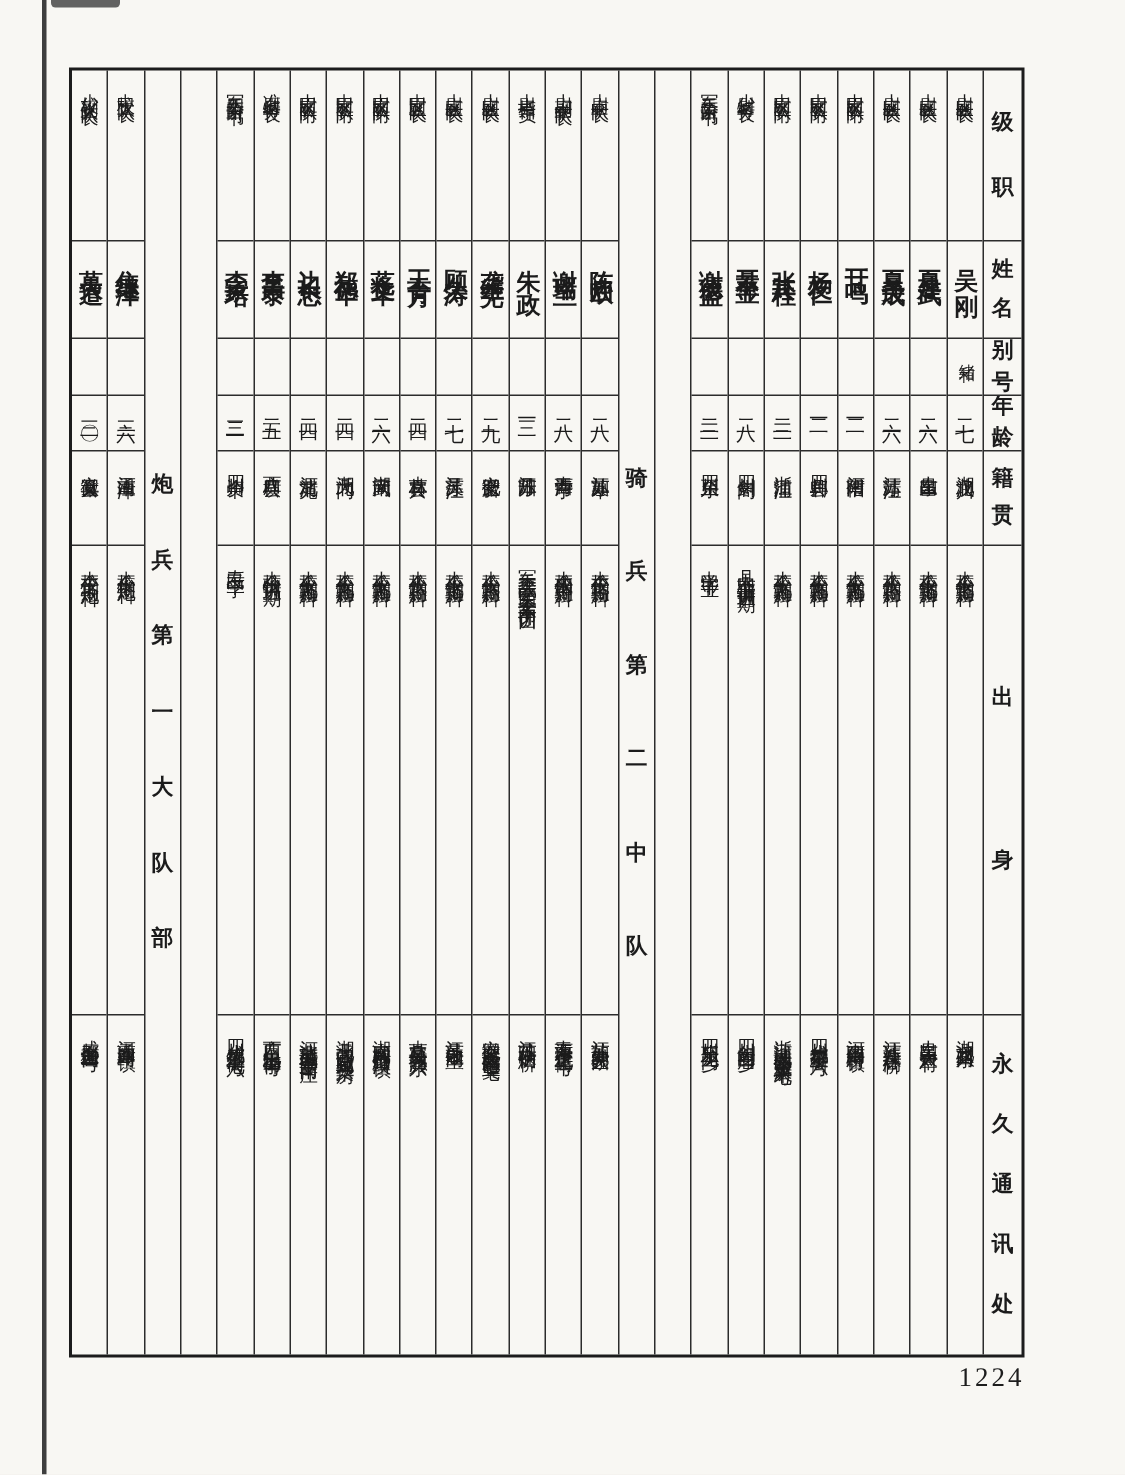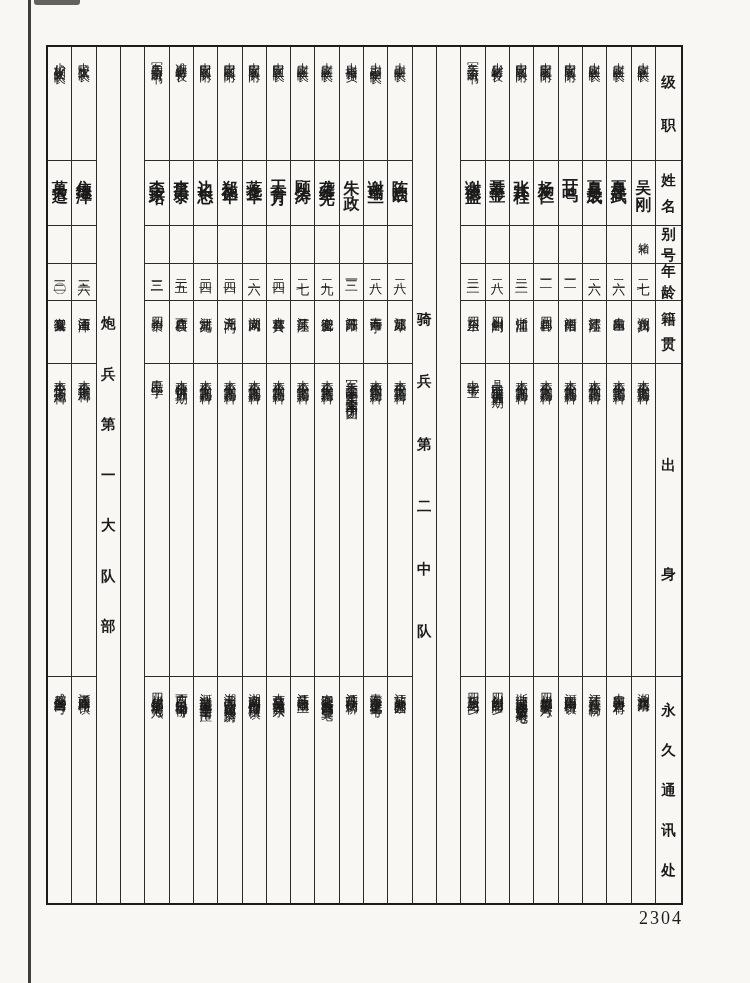--- a/index.html
+++ b/index.html
@@ -604,14 +604,14 @@
         <div class="hcell hr-spread last" style="height: 227px;">
           <span>永</span>
           <span>久</span>
           <span>通</span>
           <span>讯</span>
           <span>处</span>
         </div>
       </div>
     </div>
 
-  <div class="page-number">2304</div>
+  <div class="page-number">1224</div>
 </div>
 
 </body></html>

